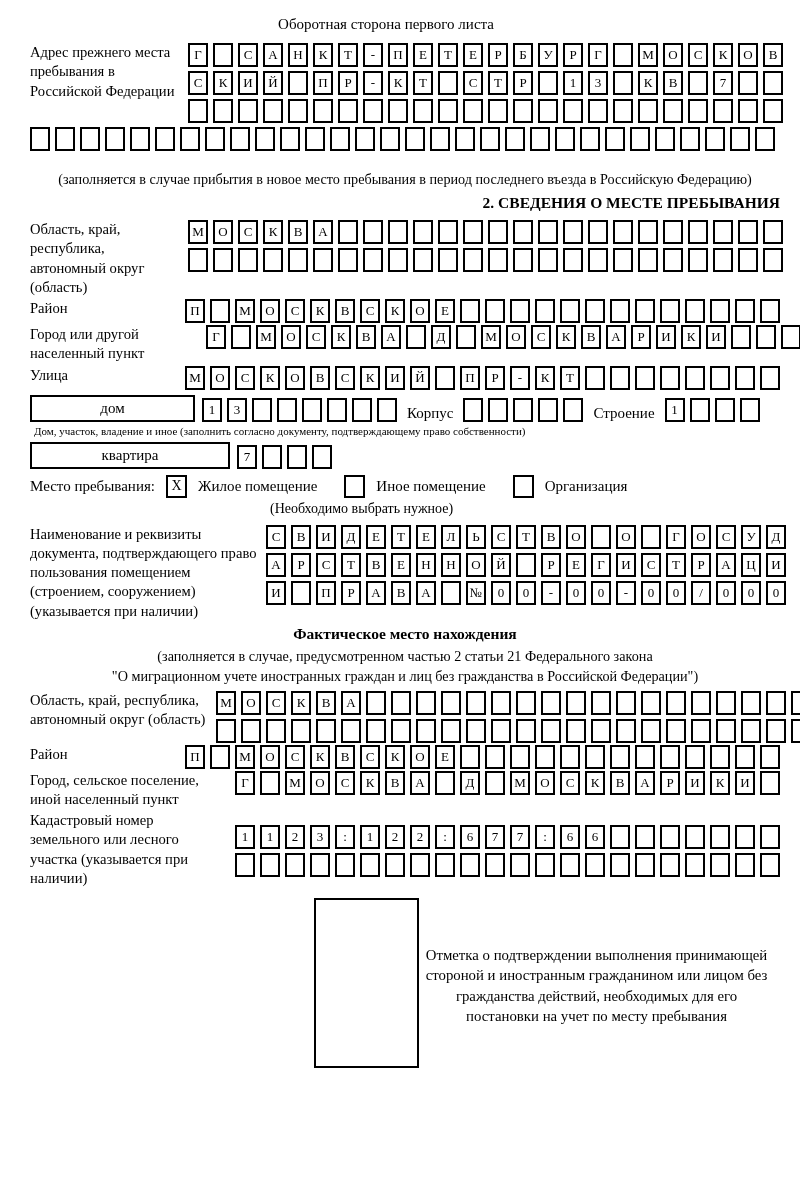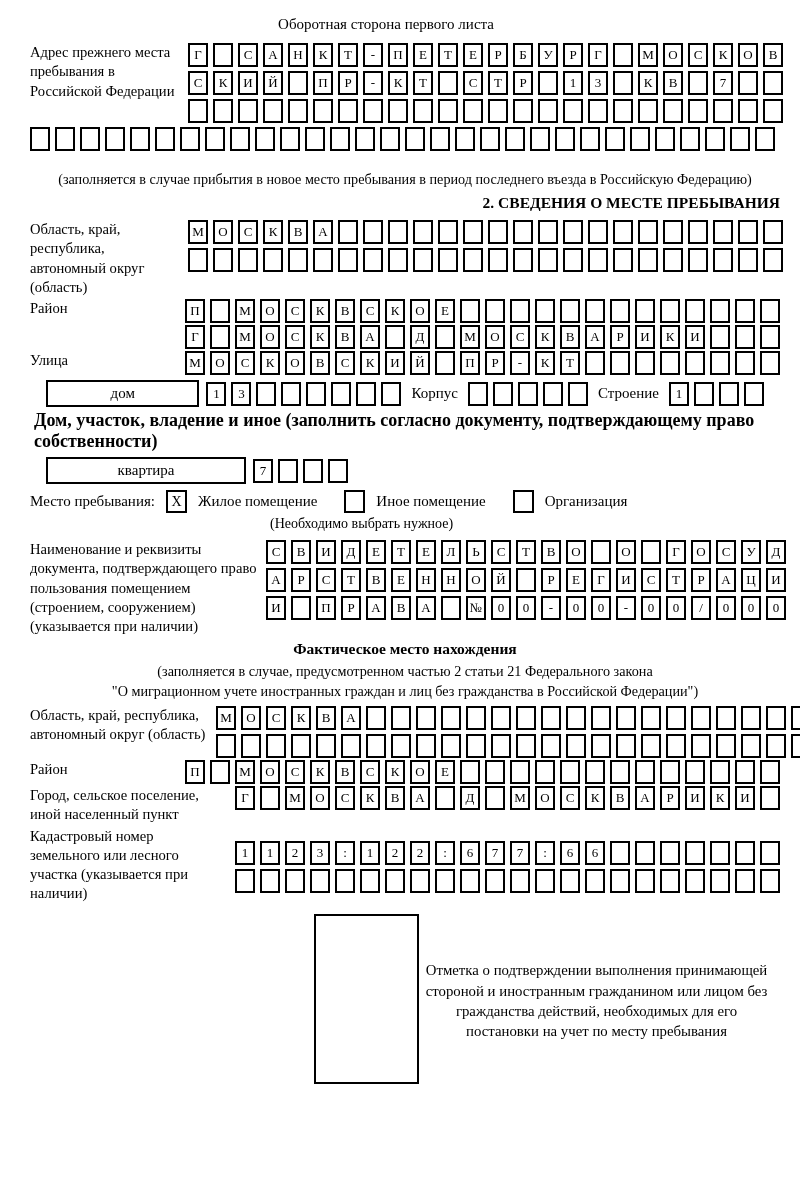--- a/index.html
+++ b/index.html
@@ -10,27 +10,27 @@
   .group{display:flex;align-items:flex-start;margin-bottom:2px;}
   .row-label{font-size:14.6px;line-height:1.32;padding-right:8px;}
   .cellrows{display:flex;flex-direction:column;gap:4px;margin-left:auto;}
   .cells{display:flex;gap:5px;}
   .cell{box-sizing:border-box;width:20px;min-width:20px;height:24px;border:2px solid #000;
         display:flex;align-items:center;justify-content:center;font-size:13px;}
   .fullrow{margin:4px 0 2px;}
   .caption-center{text-align:center;font-size:14.2px;margin:20px 0 6px;}
   .sec-title{text-align:right;font-weight:bold;font-size:15.5px;margin:4px 0 8px;}
 
-  .house-row{display:flex;align-items:center;gap:7px;margin:5px 16px 3px;}
+  .house-row{display:flex;align-items:flex-end;gap:7px;margin:5px 0 3px;}
   .wide-box{box-sizing:border-box;height:27px;border:2px solid #000;display:flex;align-items:center;
             justify-content:center;font-size:15px;}
   .house-box{width:165px;}
   .apt-box{width:200px;}
   .inline-label{font-size:15px;padding:0 3px;}
-  .note-caption{font-size:18px;margin:1px 0 5px 4px;font-weight:bold;}
+  .note-caption{font-size:11px;margin:1px 0 5px 4px;}
 
   .stay-row{display:flex;align-items:center;font-size:15px;gap:11px;margin-top:6px;}
   .checkbox{box-sizing:border-box;width:21px;height:23px;border:2px solid #000;display:flex;
             align-items:center;justify-content:center;font-size:14px;}
   .gap-left{margin-left:16px;}
   .stay-note{font-size:14px;margin:3px 0 8px 240px;}
 
   .doc-label{width:228px;min-width:228px;}
   .fact-title{text-align:center;font-weight:bold;font-size:15.5px;margin:4px 0 4px;}
   .fact-note{text-align:center;font-size:14.2px;line-height:1.4;}
@@ -252,20 +252,21 @@
           <span class="cell"></span>
           <span class="cell"></span>
           <span class="cell"></span>
           <span class="cell"></span>
           <span class="cell"></span>
         </div>
       </div>
   </div>
 
   <div class="group">
+    <div class="row-label" style="width:168px;min-width:168px;">Город или другой населенный пункт</div>
     <div class="cellrows">
         <div class="cells">
           <span class="cell">Г</span>
           <span class="cell"></span>
           <span class="cell">М</span>
           <span class="cell">О</span>
           <span class="cell">С</span>
           <span class="cell">К</span>
           <span class="cell">В</span>
           <span class="cell">А</span>

